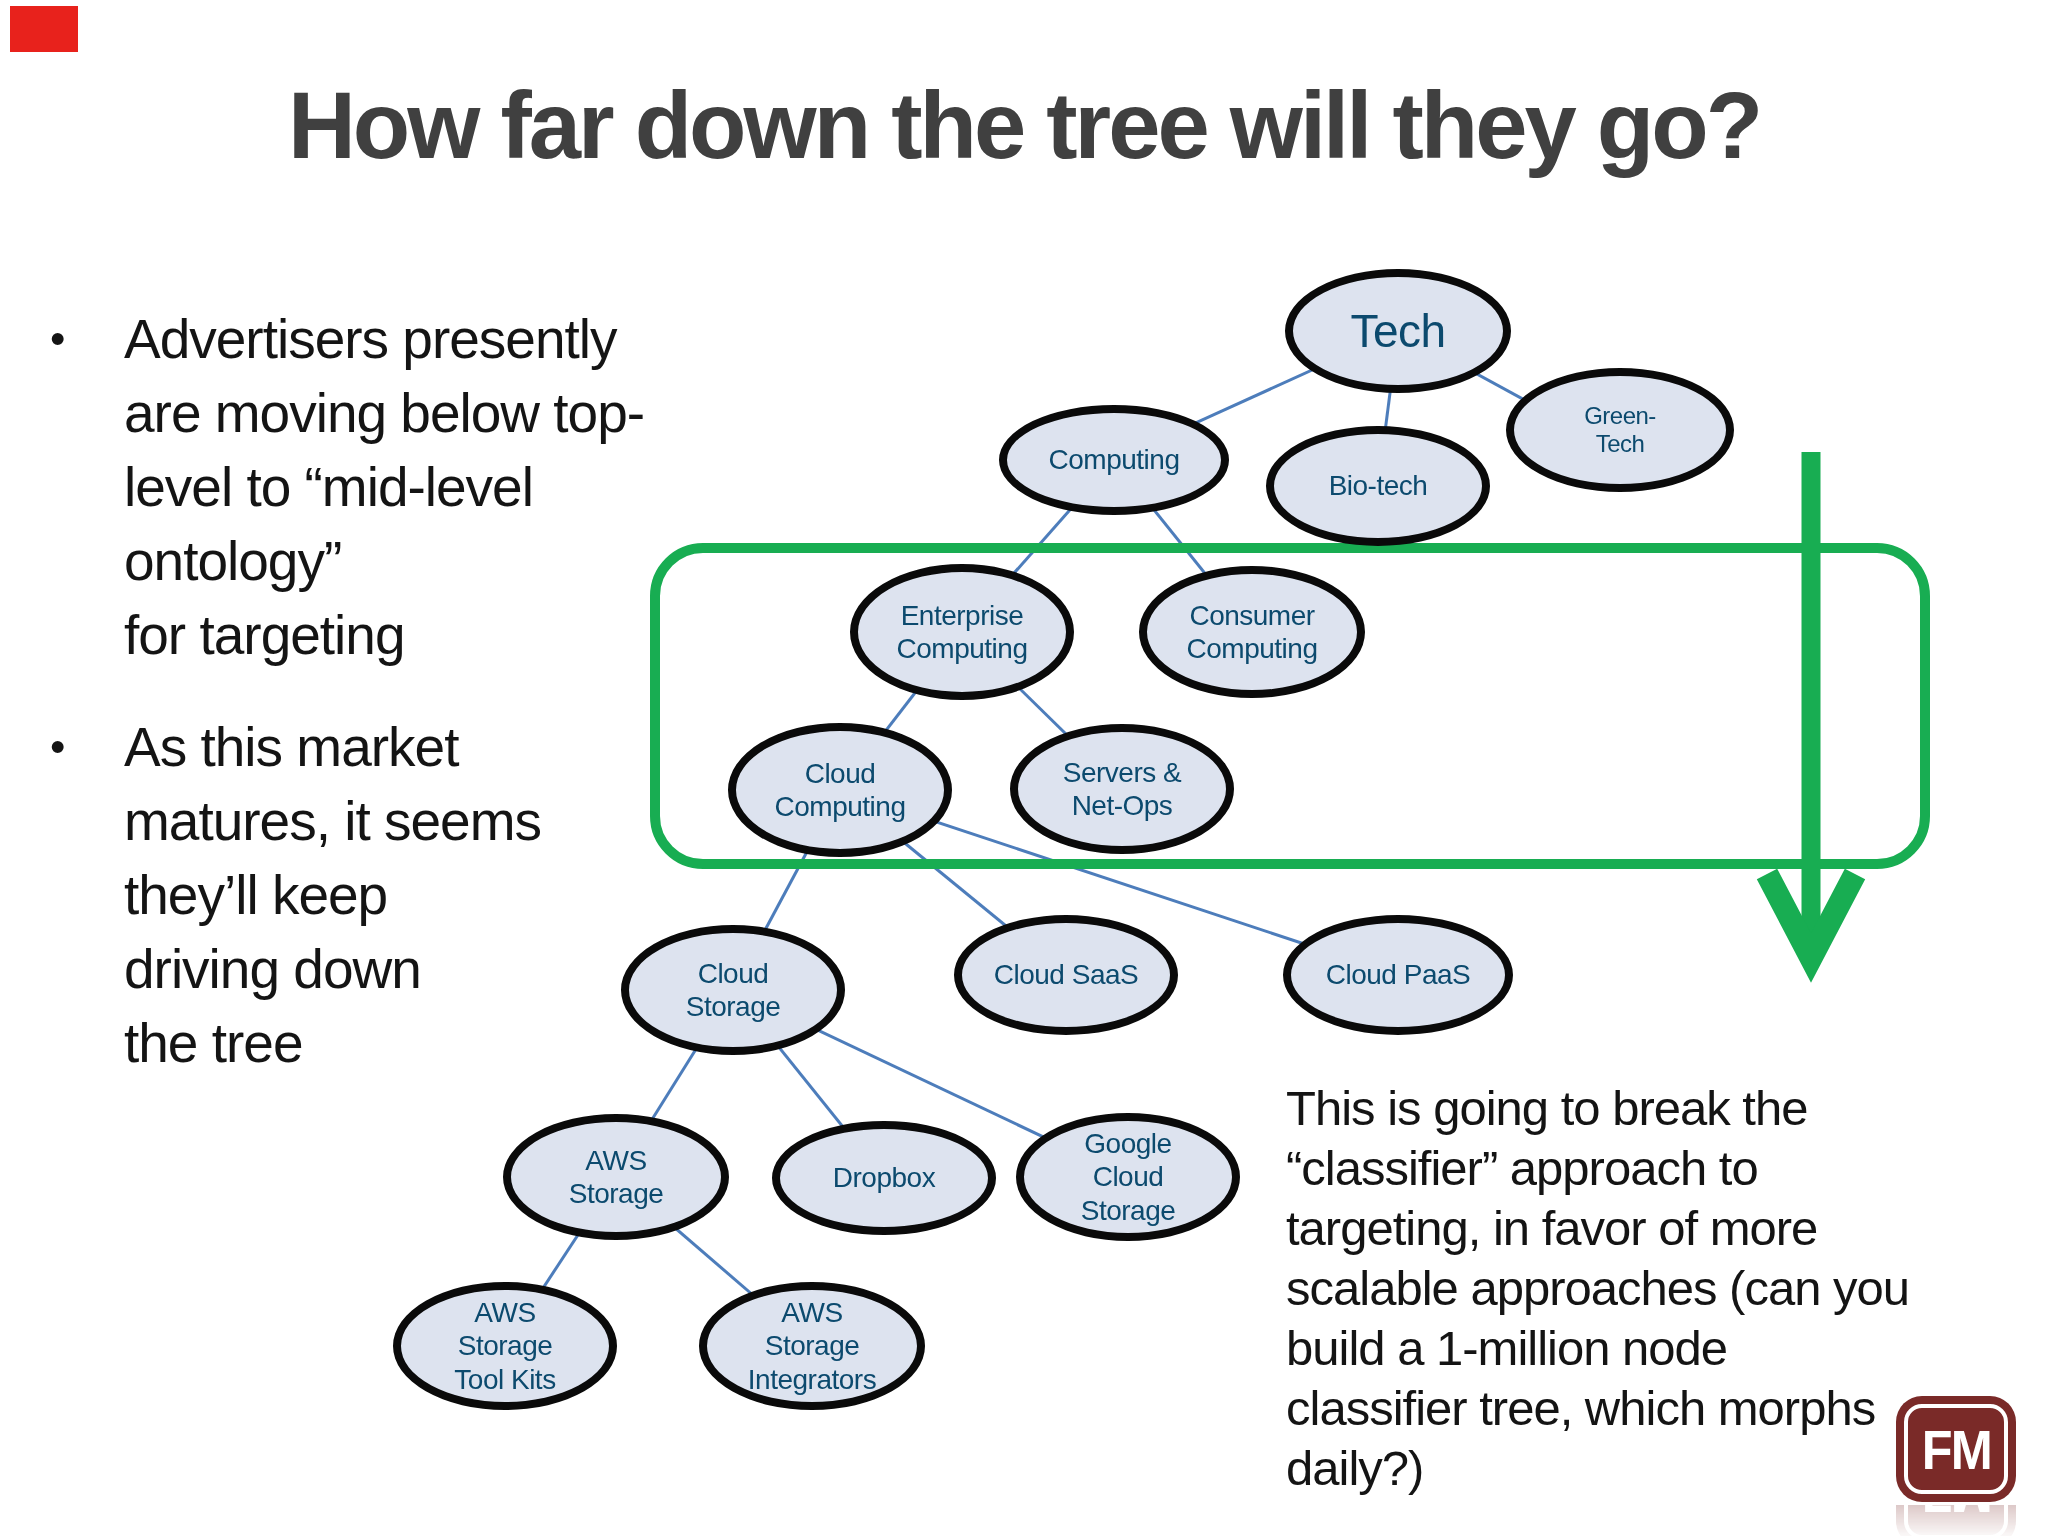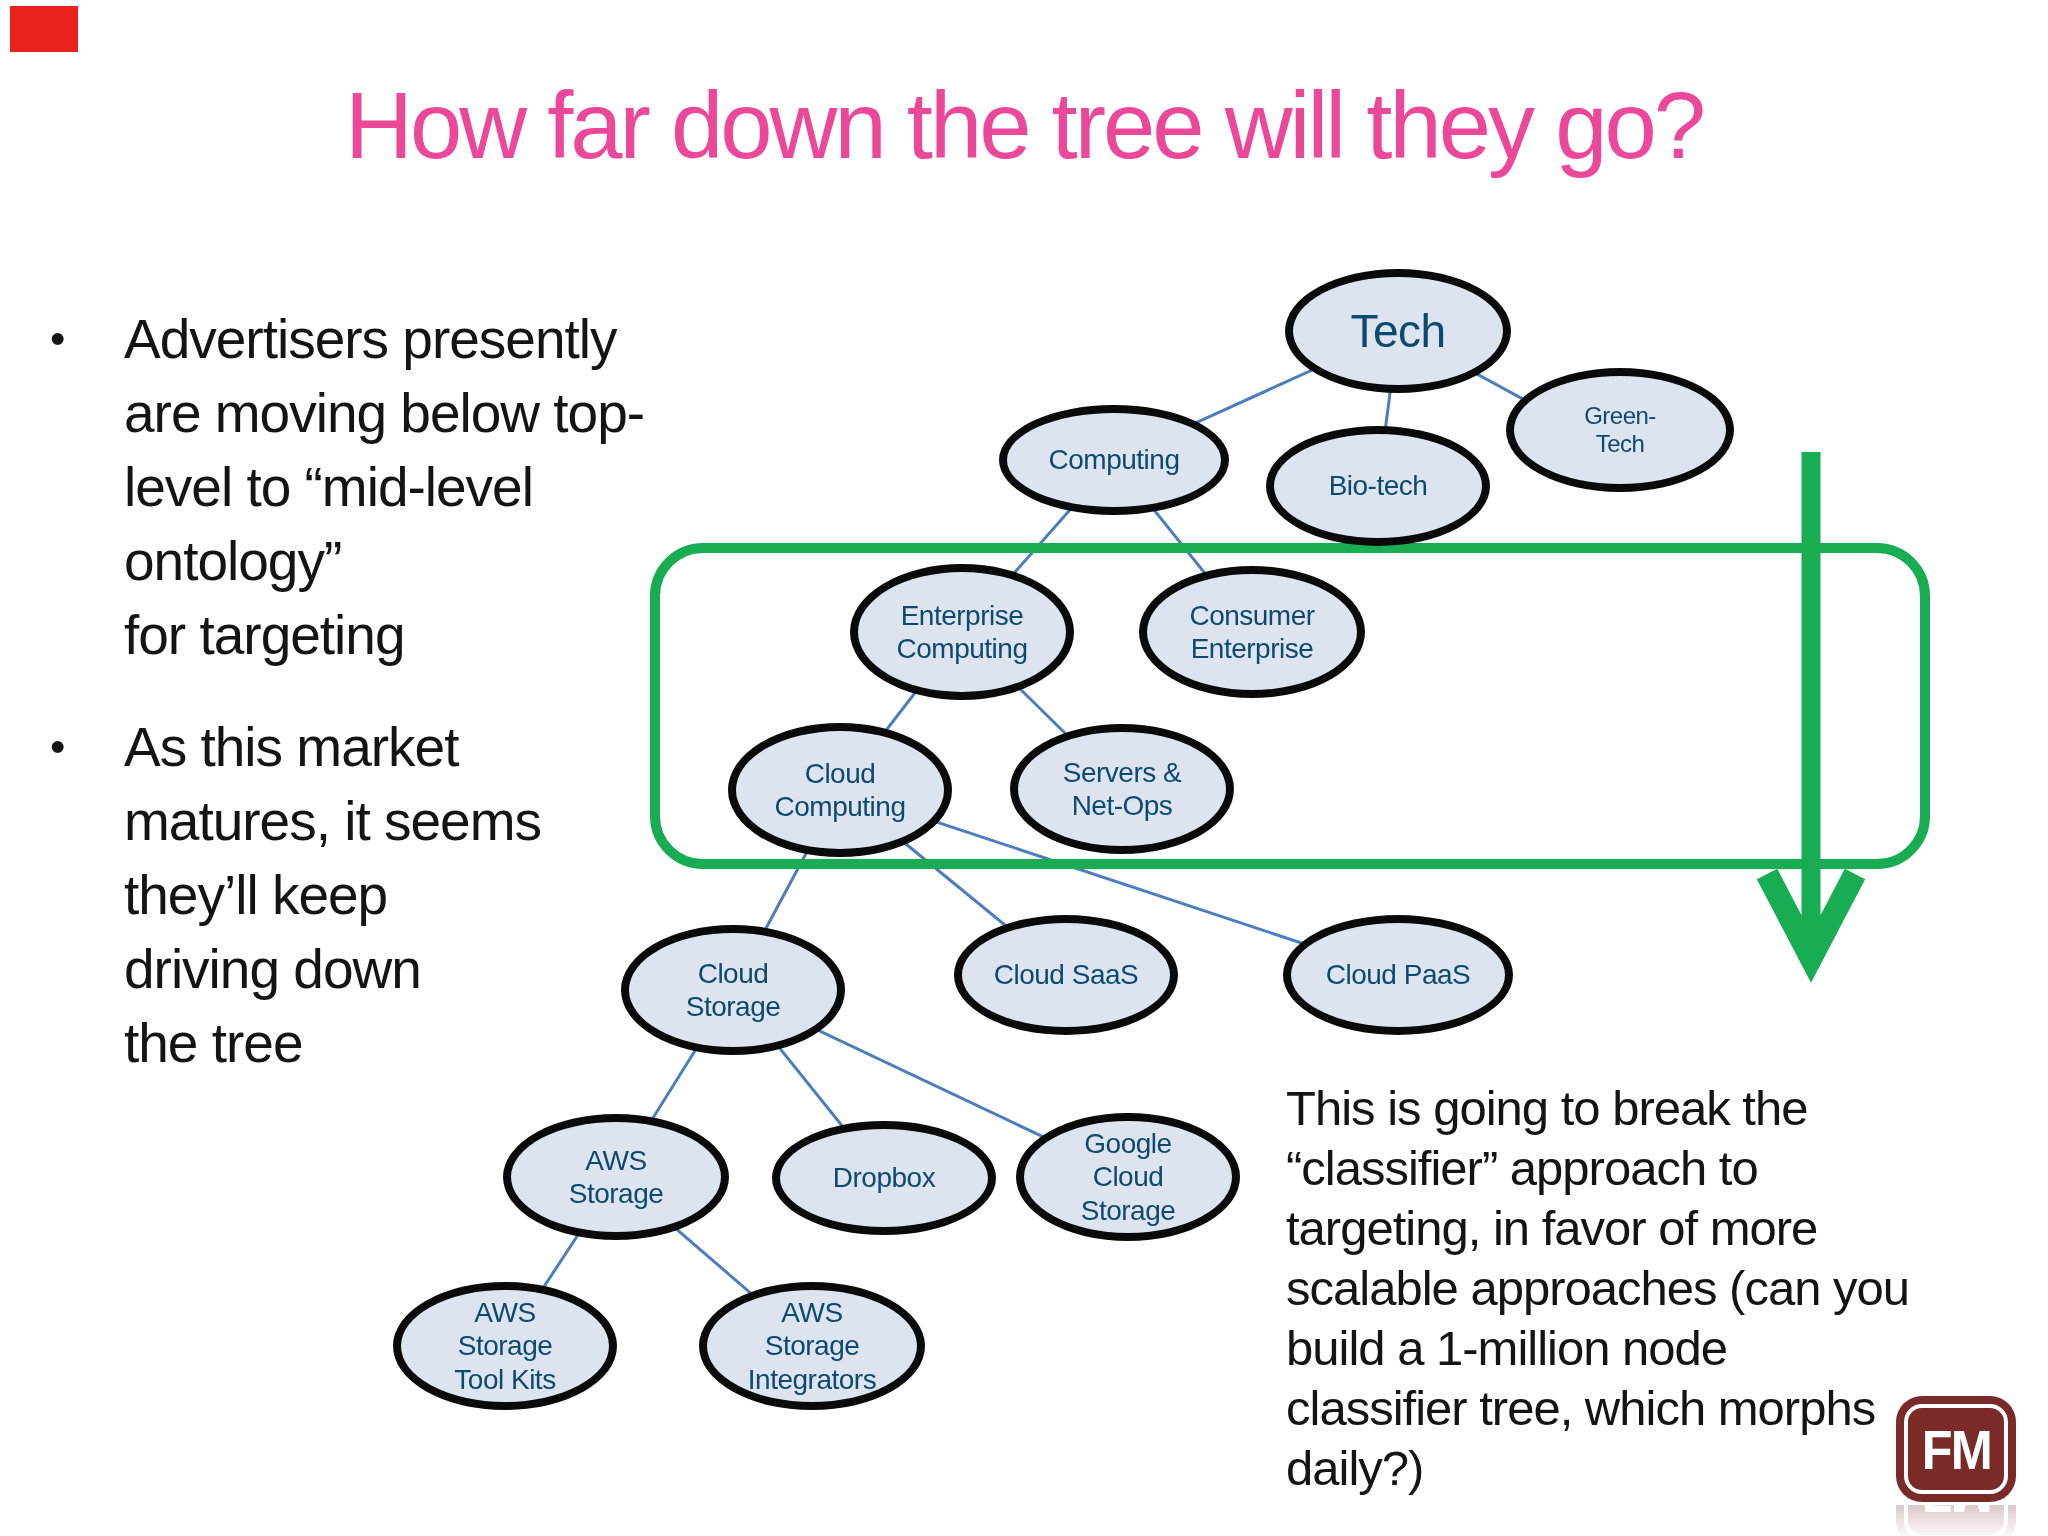--- a/index.html
+++ b/index.html
@@ -13,21 +13,21 @@
     --ink:#141414;
   }
   *{margin:0;padding:0;box-sizing:border-box;}
   html,body{width:2048px;height:1536px;background:#ffffff;overflow:hidden;
     font-family:"Liberation Sans", sans-serif;color:var(--ink);}
   .slide{position:relative;width:2048px;height:1536px;background:#fff;}
 
   .corner-rect{position:absolute;left:10px;top:6px;width:68px;height:46px;background:var(--red);}
 
   .title{position:absolute;left:0;top:72px;width:2048px;text-align:center;
-    font-size:94px;letter-spacing:-3px;color:#ec4899;font-weight:400;white-space:nowrap;}
+    font-size:94px;letter-spacing:-3px;color:#404040;font-weight:700;white-space:nowrap;}
 
   .bullets{position:absolute;left:30px;top:302px;width:710px;}
   .bullet{display:flex;align-items:flex-start;margin-bottom:38px;}
   .bullet .dot{width:94px;flex:0 0 94px;font-size:44px;line-height:74px;padding-left:20px;}
   .bullet .btext{font-size:55px;line-height:74px;letter-spacing:-1px;white-space:pre-line;}
 
   .note{position:absolute;left:1286px;top:1078px;width:700px;
     font-size:49px;line-height:60px;letter-spacing:-1px;white-space:pre-line;}
 
   #edge-layer{position:absolute;left:0;top:0;width:2048px;height:1536px;z-index:1;}
@@ -107,21 +107,21 @@
 
   <div id="nodes-layer">
       <div class="node" style="left: 1285px; top: 269px; width: 226px; height: 124px; font-size: 46px;">Tech</div>
       <div class="node" style="left: 999px; top: 405px; width: 230px; height: 110px; font-size: 28px;">Computing</div>
       <div class="node" style="left: 1266px; top: 426px; width: 224px; height: 120px; font-size: 28px;">Bio-tech</div>
       <div class="node" style="left: 1506px; top: 368px; width: 228px; height: 124px; font-size: 24px;">Green-
 Tech</div>
       <div class="node" style="left: 850px; top: 564px; width: 224px; height: 136px; font-size: 28px;">Enterprise
 Computing</div>
       <div class="node" style="left: 1139px; top: 566px; width: 226px; height: 132px; font-size: 28px;">Consumer
-Enterprise</div>
+Computing</div>
       <div class="node" style="left: 728px; top: 723px; width: 224px; height: 134px; font-size: 28px;">Cloud
 Computing</div>
       <div class="node" style="left: 1010px; top: 724px; width: 224px; height: 130px; font-size: 28px;">Servers &amp;
 Net-Ops</div>
       <div class="node" style="left: 621px; top: 925px; width: 224px; height: 130px; font-size: 28px;">Cloud
 Storage</div>
       <div class="node" style="left: 954px; top: 915px; width: 224px; height: 120px; font-size: 28px;">Cloud SaaS</div>
       <div class="node" style="left: 1283px; top: 915px; width: 230px; height: 120px; font-size: 28px;">Cloud PaaS</div>
       <div class="node" style="left: 503px; top: 1114px; width: 226px; height: 126px; font-size: 28px;">AWS
 Storage</div>

